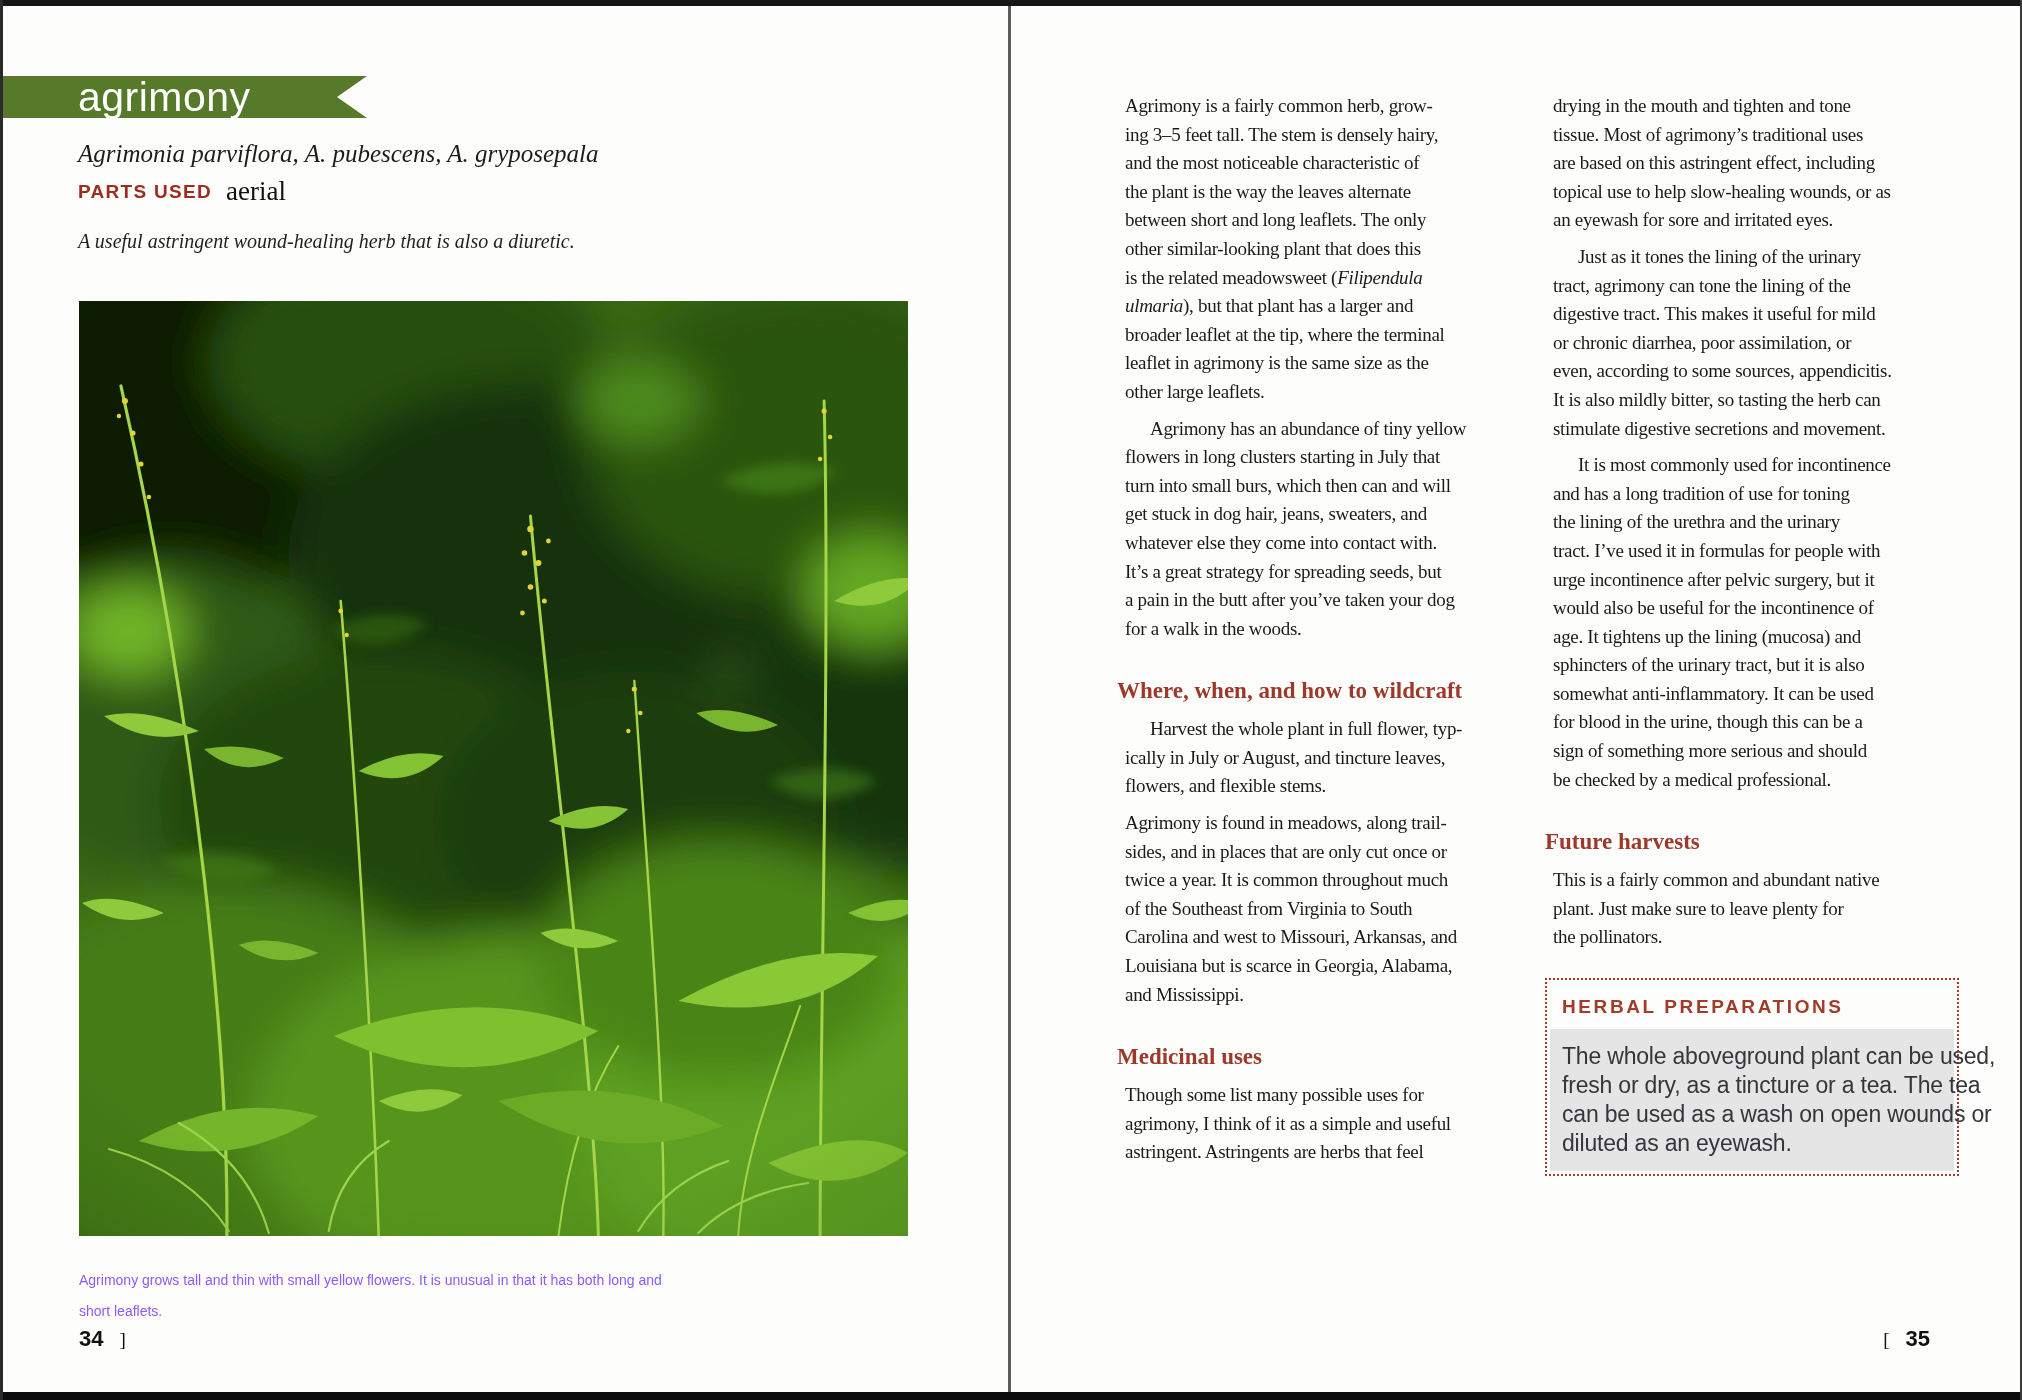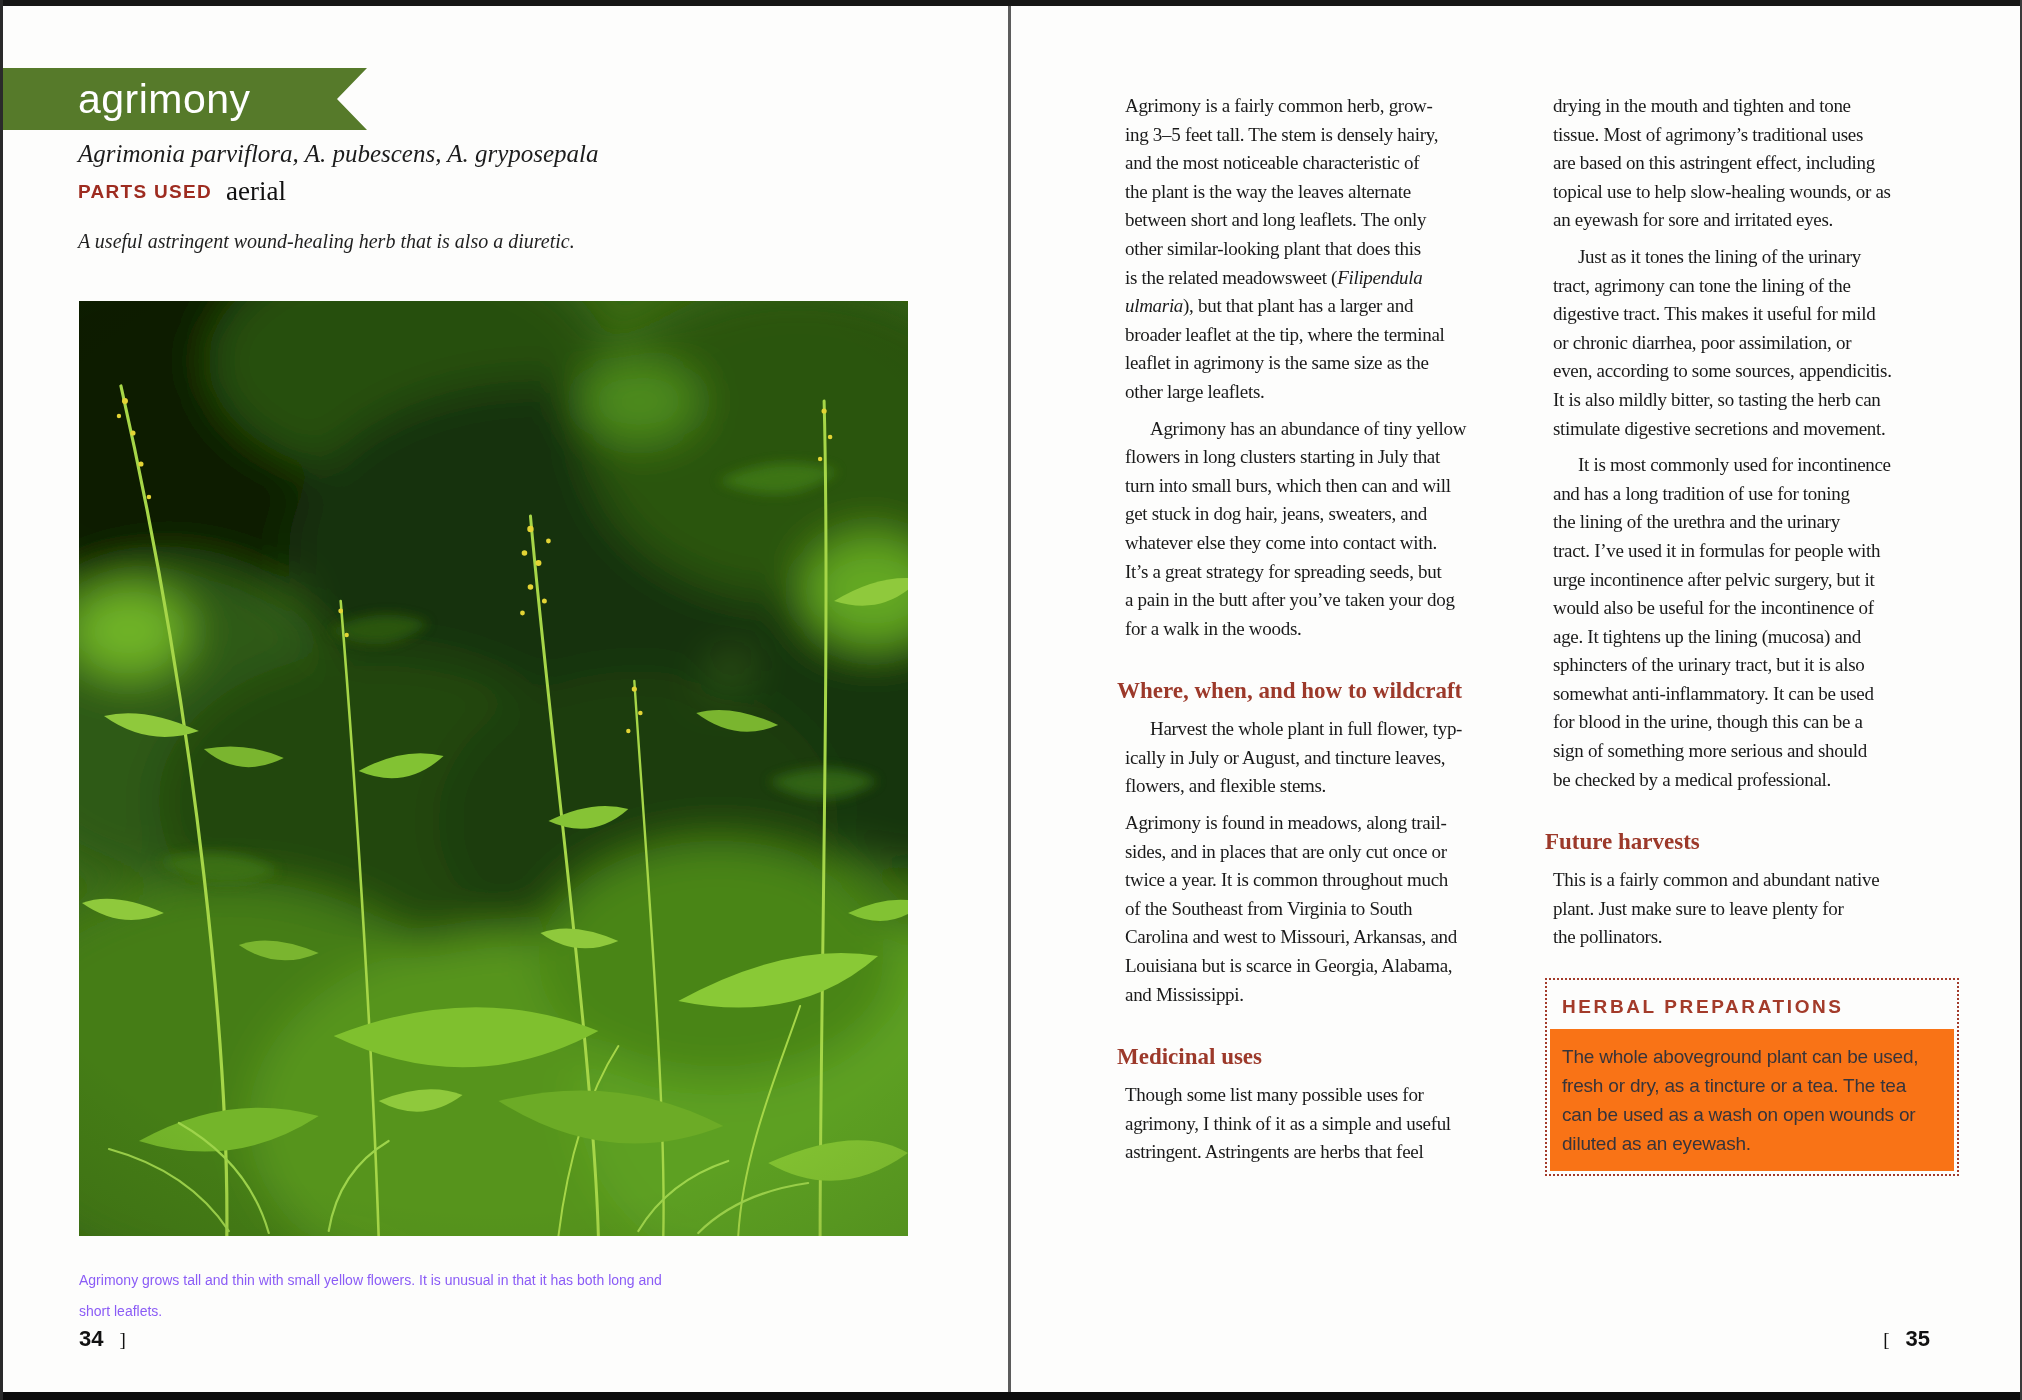--- a/index.html
+++ b/index.html
@@ -14,21 +14,21 @@
   
   .edge{position:absolute;background:#161616;}
   .edge-top{left:0;top:0;width:2022px;height:6px;}
   .edge-bottom{left:0;bottom:0;width:2022px;height:8px;background:#0d0d0d;}
   .edge-left{left:0;top:0;width:3px;height:1400px;background:#2a2a2a;}
   .edge-right{right:0;top:0;width:2px;height:1400px;background:#3a3a3a;}
   .page-divider{position:absolute;left:1008px;top:6px;width:3px;height:1386px;background:#5c5c5c;}
 
   
   .banner{
-    position:absolute;left:3px;top:68px;width:364px;height:62px;
+    position:absolute;left:3px;top:76px;width:364px;height:42px;
     background:#567a2a;
     clip-path:polygon(0 0,100% 0,calc(100% - 30px) 50%,100% 100%,0 100%);
     display:flex;align-items:center;
   }
   .banner-text{
     font-family:"Liberation Sans","DejaVu Sans",sans-serif;
     font-size:41px;color:#ffffff;padding-left:75px;letter-spacing:.5px;
   }
   .species{
     position:absolute;left:78px;top:140px;
@@ -89,24 +89,24 @@
     margin-top:26px;width:404px;
     border:2px dotted #a33b2a;
     padding:3px;
   }
   .prep-head{
     font-family:"Liberation Sans","DejaVu Sans",sans-serif;
     font-weight:bold;font-size:19px;letter-spacing:2.6px;color:#a33b2a;
     padding:13px 12px 11px 12px;
   }
   .prep-body{
-    background:#f97316;
+    background:#e5e5e5;
     padding:13px 12px;
     font-family:"Liberation Sans","DejaVu Sans",sans-serif;
-    font-size:19px;line-height:29px;color:#37343a;
+    font-size:23px;line-height:29px;color:#37343a;
     letter-spacing:-0.2px;white-space:pre;
   }
 </style>
 <title>agrimony</title></head>
 <body>
 
 <div class="spread">
 
   <div class="edge edge-top"></div>
   <div class="edge edge-bottom"></div>

